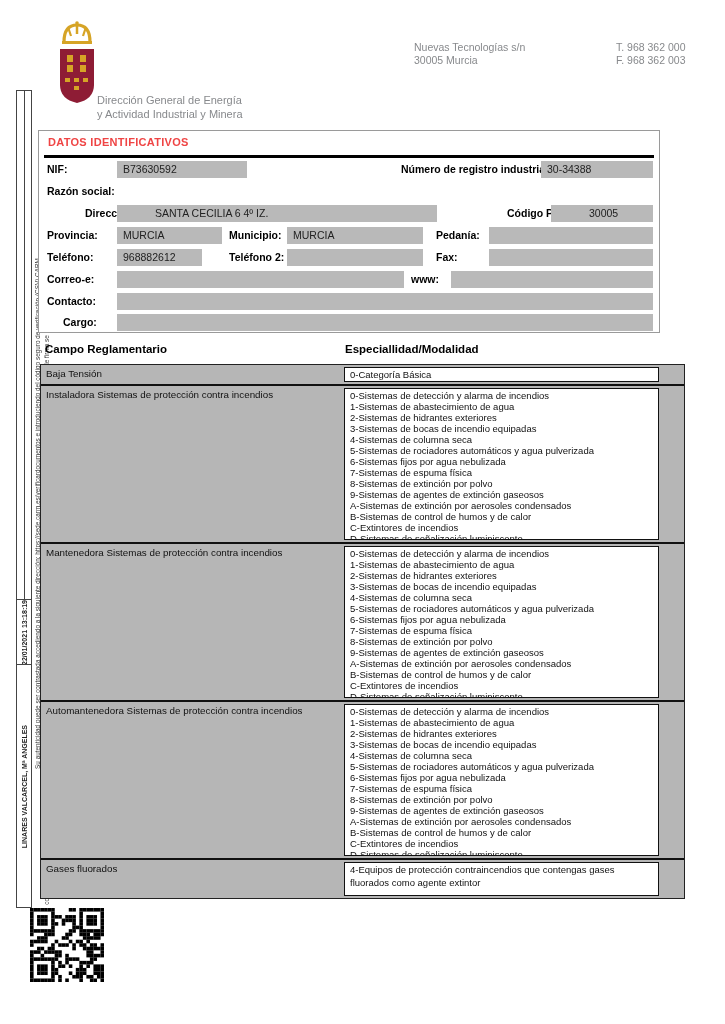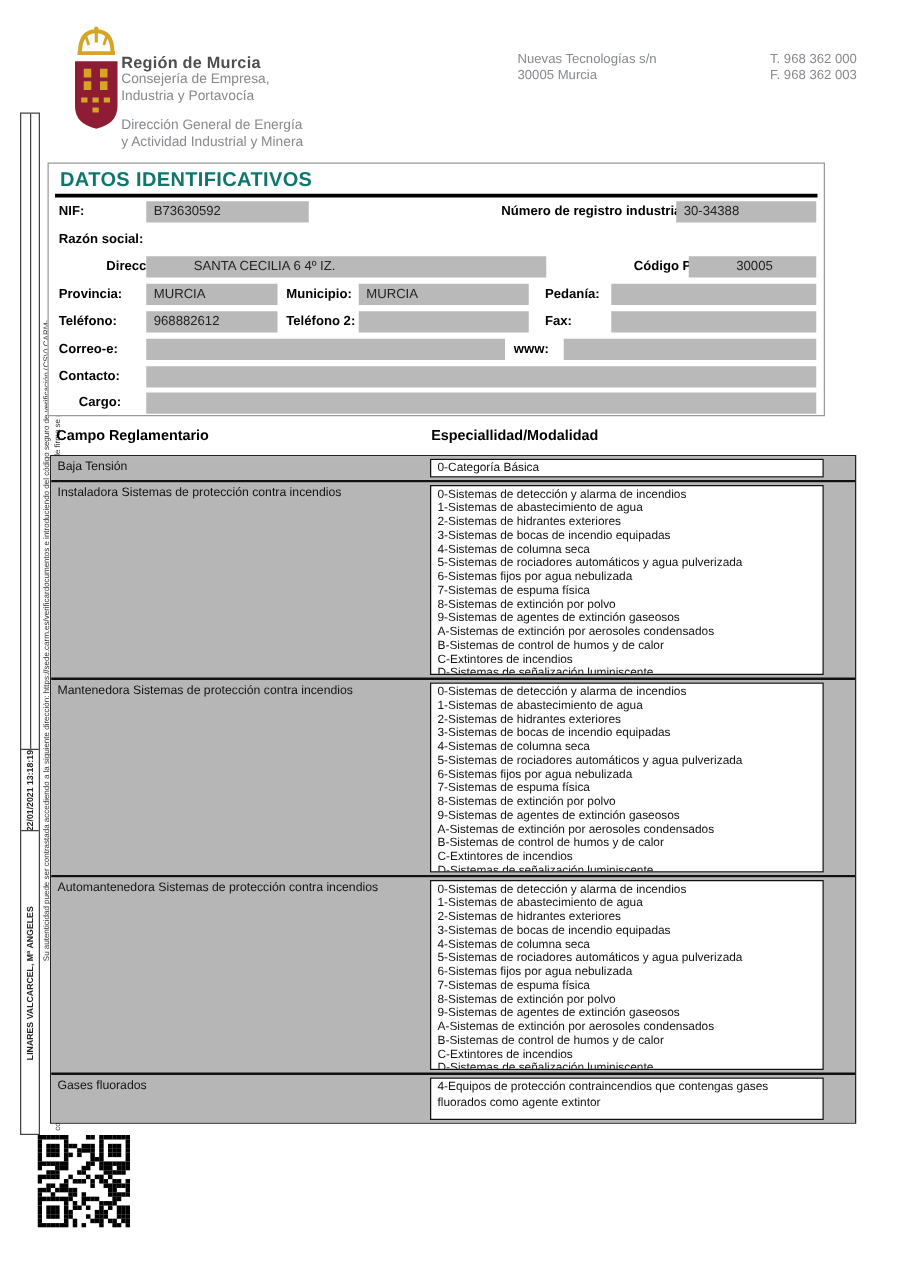--- a/index.html
+++ b/index.html
@@ -27,21 +27,21 @@
   .sig-date{top:508px;height:65px;}
   .sig-name{top:573px;height:245px;}
   .vtext{writing-mode:vertical-rl;transform:rotate(180deg);font-size:7px;font-weight:bold;color:#222;white-space:nowrap;}
   .legal-line{position:absolute;width:9px;height:650px;overflow:hidden;}
   .legal1{left:43px;top:256px;}
   .legal2{left:34px;top:256px;}
   .legal-line span{writing-mode:vertical-rl;transform:rotate(180deg);font-size:6.4px;color:#333;white-space:nowrap;display:block;}
 
   
   .datos-box{position:absolute;left:38px;top:130px;width:622px;height:203px;border:1px solid #9a9a9a;background:#fff;}
-  .datos-title{position:absolute;left:9px;top:5px;font-size:16px;font-weight:bold;color:#0f766e;letter-spacing:.3px;}
+  .datos-title{position:absolute;left:9px;top:5px;font-size:11px;font-weight:bold;color:#ef4444;letter-spacing:.3px;}
   .datos-underline{position:absolute;left:5px;right:5px;top:24px;height:2.5px;background:#000;}
   .f-label{position:absolute;font-size:10.5px;font-weight:bold;color:#000;line-height:17px;}
   .f-box{position:absolute;height:17px;background:var(--fieldgray);font-size:10.5px;color:#222;line-height:17px;padding-left:6px;overflow:hidden;white-space:nowrap;}
   .r1{top:30px;} .r2{top:52px;} .r3{top:74px;padding-left:38px;} .r4{top:96px;} .r5{top:118px;} .r6{top:140px;} .r7{top:162px;} .r8{top:183px;}
 
   
   .tbl-head-label{position:absolute;top:343px;font-size:11.5px;font-weight:bold;color:#000;}
   .tbl{position:absolute;left:40px;top:364px;width:645px;border:1px solid #222;}
   .tbl-row{position:relative;background:var(--tablegray);border-bottom:2px solid #111;}
   .tbl-row:last-child{border-bottom:none;}
@@ -75,25 +75,20 @@
         <rect x="13" y="45" width="6" height="7"></rect>
         <rect x="26" y="45" width="6" height="7"></rect>
         <rect x="11" y="58" width="5" height="4"></rect>
         <rect x="20" y="58" width="5" height="4"></rect>
         <rect x="29" y="58" width="5" height="4"></rect>
         <rect x="20" y="66" width="5" height="4"></rect>
       </g>
     </g>
   </svg>
 
-  <div class="org-block">
-    <div class="org-region">Región de Murcia</div>
-    <div class="org-line">Consejería de Empresa,</div>
-    <div class="org-line">Industria y Portavocía</div>
-  </div>
   <div class="dg-block">
     <div class="org-line">Dirección General de Energía</div>
     <div class="org-line">y Actividad Industrial y Minera</div>
   </div>
   <div class="addr-block">
     <div class="addr-line">Nuevas Tecnologías s/n</div>
     <div class="addr-line">30005 Murcia</div>
   </div>
   <div class="phone-block">
     <div class="addr-line">T. 968 362 000</div>
@@ -133,21 +128,21 @@
     <div class="f-box r3" style="left:512px;width:102px;">30005</div>
 
     <div class="f-label r4" style="left:8px;">Provincia:</div>
     <div class="f-box r4" style="left:78px;width:105px;">MURCIA</div>
     <div class="f-label r4" style="left:190px;">Municipio:</div>
     <div class="f-box r4" style="left:248px;width:136px;">MURCIA</div>
     <div class="f-label r4" style="left:397px;">Pedanía:</div>
     <div class="f-box r4" style="left:450px;width:164px;"></div>
 
     <div class="f-label r5" style="left:8px;">Teléfono:</div>
-    <div class="f-box r5" style="left:78px;width:105px;">968882612</div>
+    <div class="f-box r5" style="left:78px;width:85px;">968882612</div>
     <div class="f-label r5" style="left:190px;">Teléfono 2:</div>
     <div class="f-box r5" style="left:248px;width:136px;"></div>
     <div class="f-label r5" style="left:397px;">Fax:</div>
     <div class="f-box r5" style="left:450px;width:164px;"></div>
 
     <div class="f-label r6" style="left:8px;">Correo-e:</div>
     <div class="f-box r6" style="left:78px;width:287px;"></div>
     <div class="f-label r6" style="left:372px;">www:</div>
     <div class="f-box r6" style="left:412px;width:202px;"></div>
 

